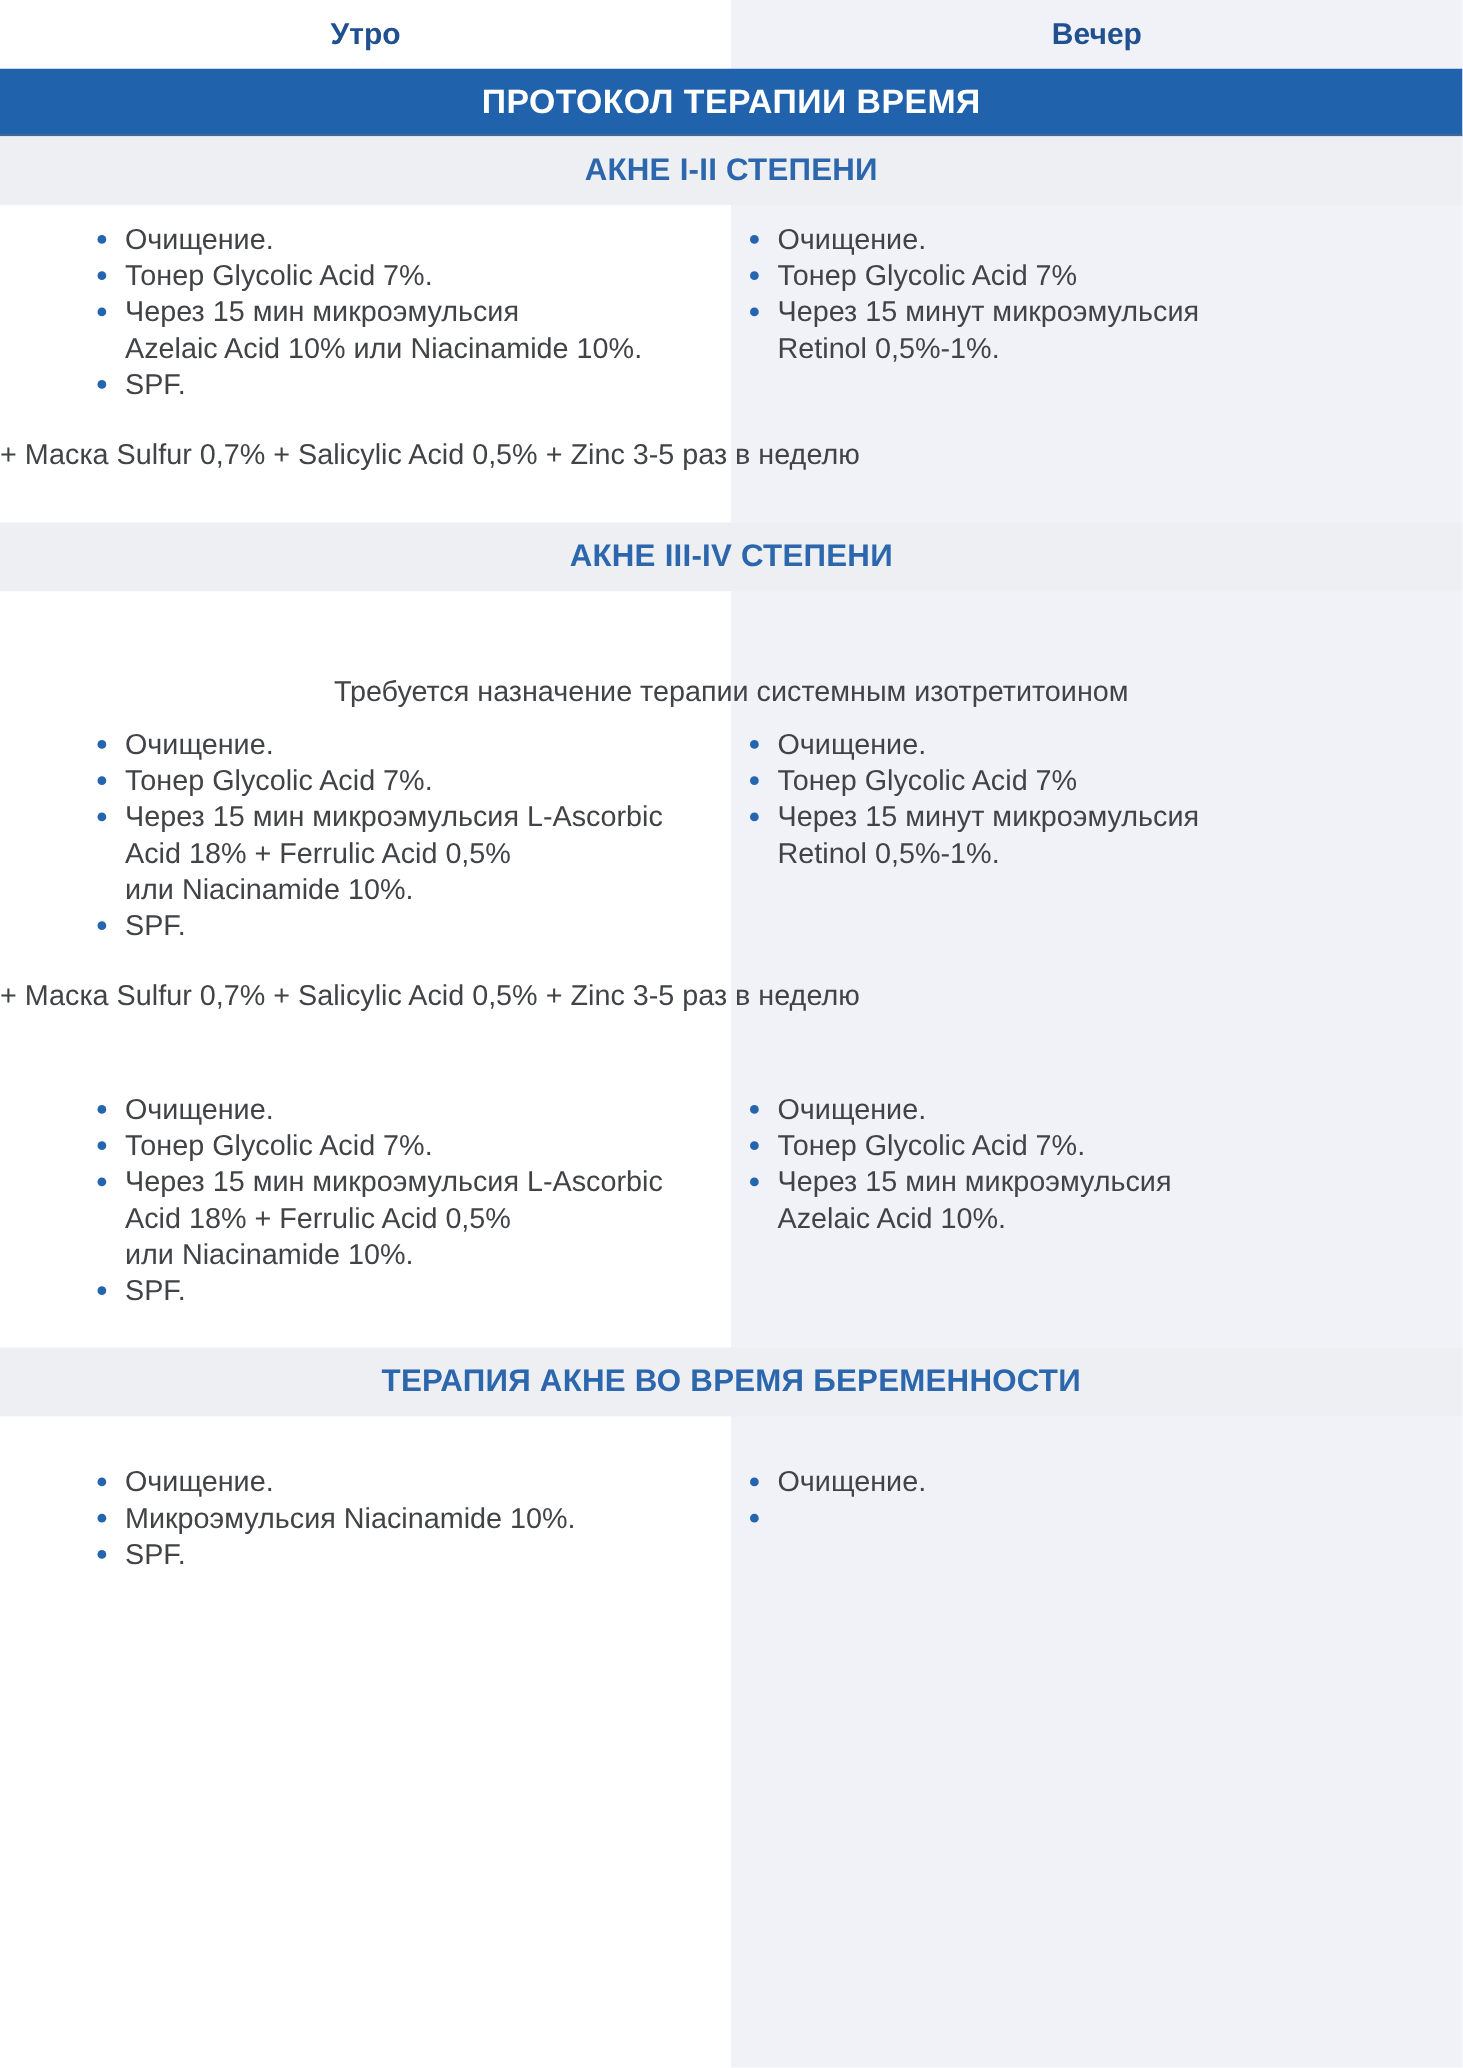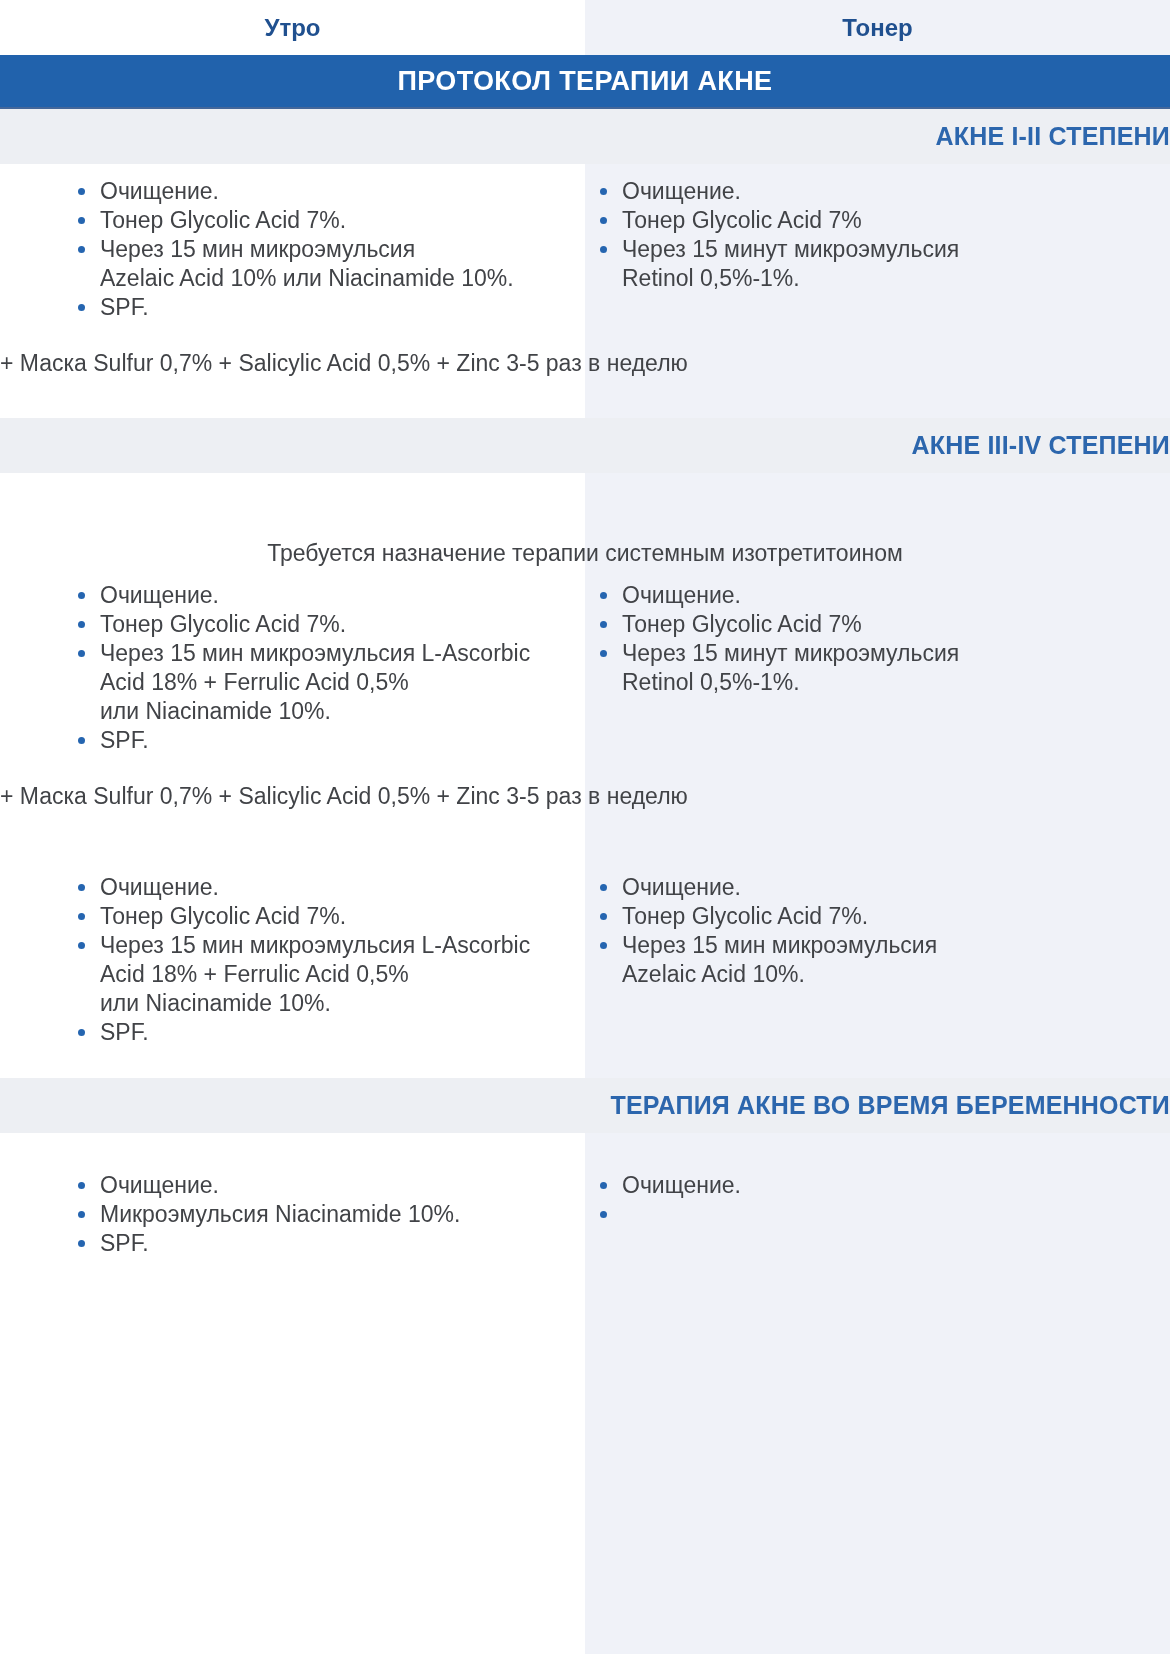--- a/index.html
+++ b/index.html
@@ -31,21 +31,21 @@
     background: #2162ac;
     border-bottom: 2px solid #44679a;
     display: flex; align-items: center; justify-content: center;
     color: #ffffff; font-size: 27px; font-weight: bold; letter-spacing: 0.4px;
   }
 
   
   .band {
     height: 55px; flex: none;
     background: #edeff3;
-    display: flex; align-items: center; justify-content: flex-end;
+    display: flex; align-items: center; justify-content: center;
     color: #2c66ad; font-size: 25px; font-weight: bold; letter-spacing: 0.2px;
   }
 
   
   .content { flex: none; box-sizing: border-box; }
   .c1 { height: 254px; }
   .c2 { height: 95px; display: flex; align-items: flex-end; justify-content: center; }
   .c3 { height: 292px; }
   .c4 { height: 218px; }
   .c5 { flex: 1 1 auto; }
@@ -78,25 +78,25 @@
     font-size: 23px; line-height: 29px; color: #414347; text-align: center;
   }
 </style>
 </head>
 <body>
 
 <div class="page">
 
   <div class="colheads">
     <div class="cell">Утро</div>
-    <div class="cell">Тонер</div>
+    <div class="cell">Вечер</div>
   </div>
 
   <div class="banner">
-    <span>ПРОТОКОЛ ТЕРАПИИ АКНЕ</span>
+    <span>ПРОТОКОЛ ТЕРАПИИ ВРЕМЯ</span>
   </div>
 
   <div class="band">
     <span>АКНЕ I-II СТЕПЕНИ</span>
   </div>
   <div class="content c1">
     <div class="cols">
       <ul class="plist morning">
           <li><span class="bullet"></span><span class="txt">Очищение.</span></li>
           <li><span class="bullet"></span><span class="txt">Тонер Glycolic Acid 7%.</span></li>

